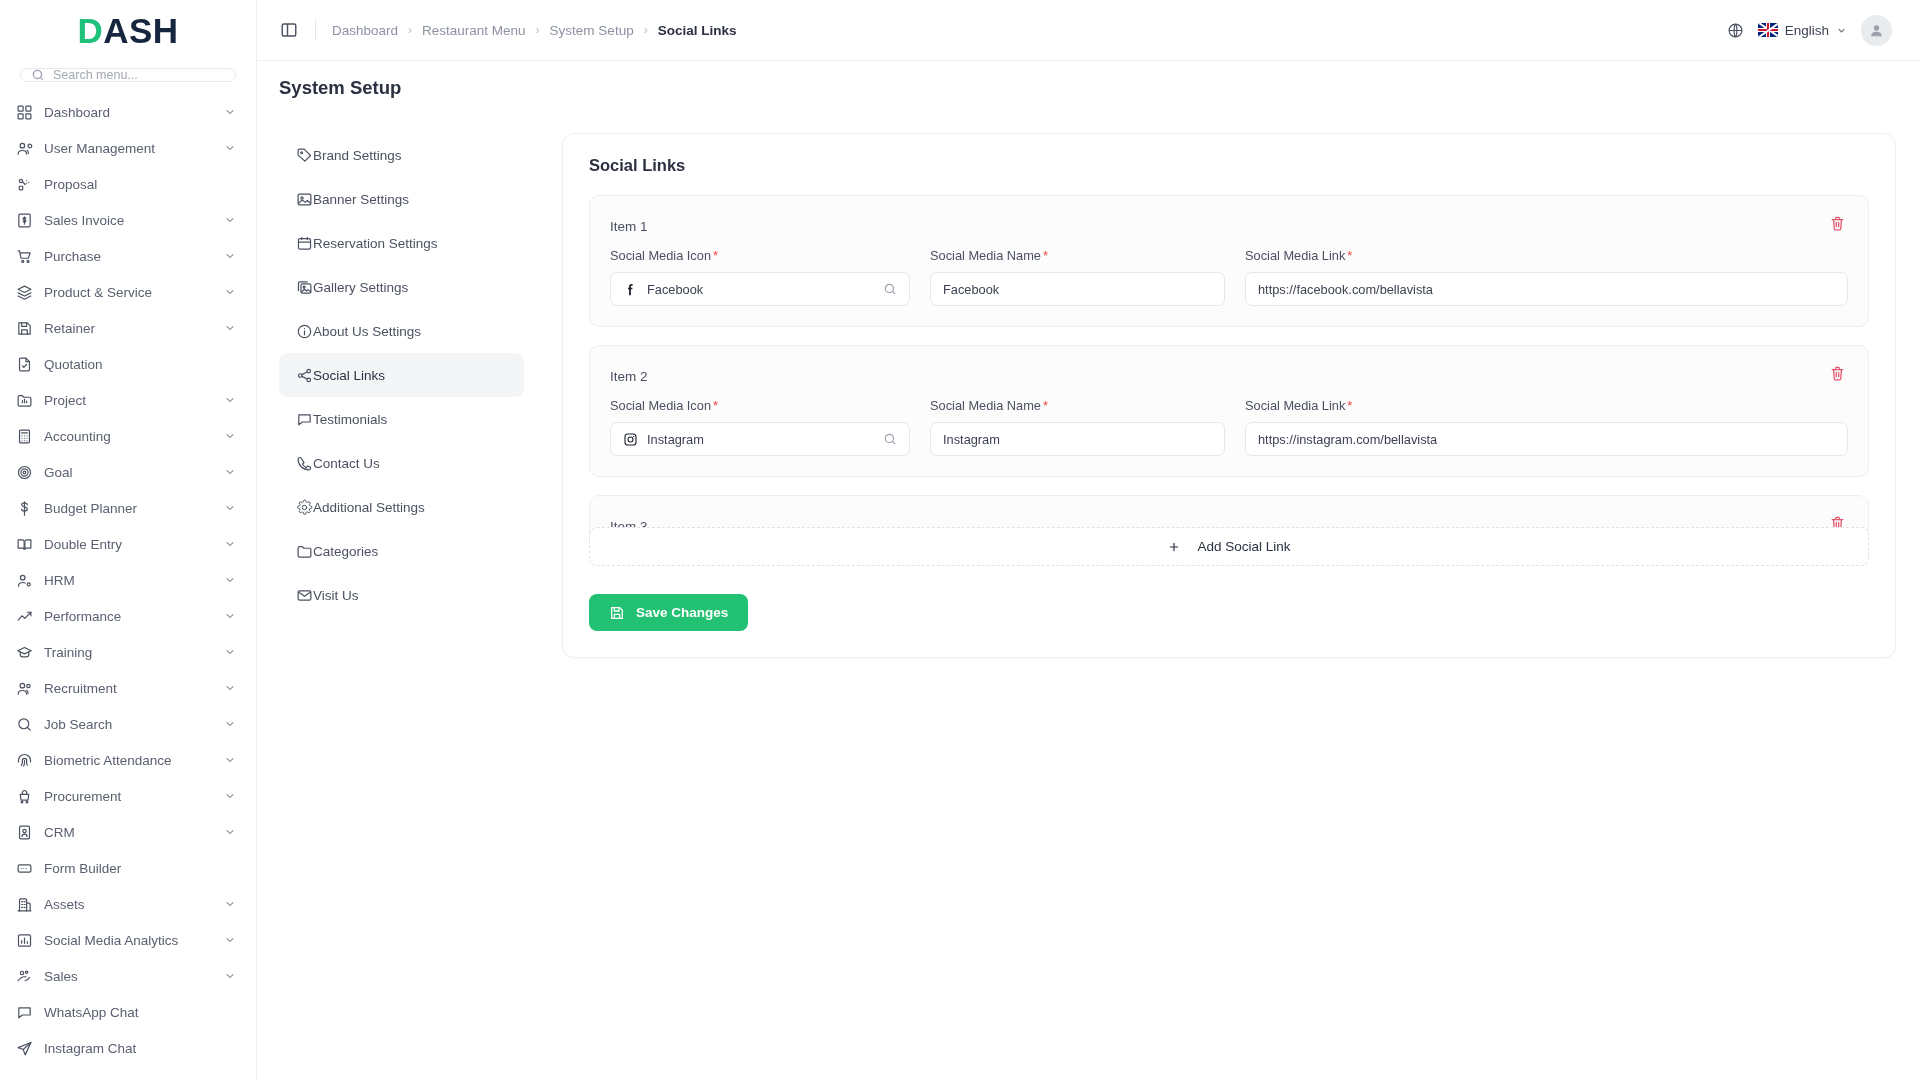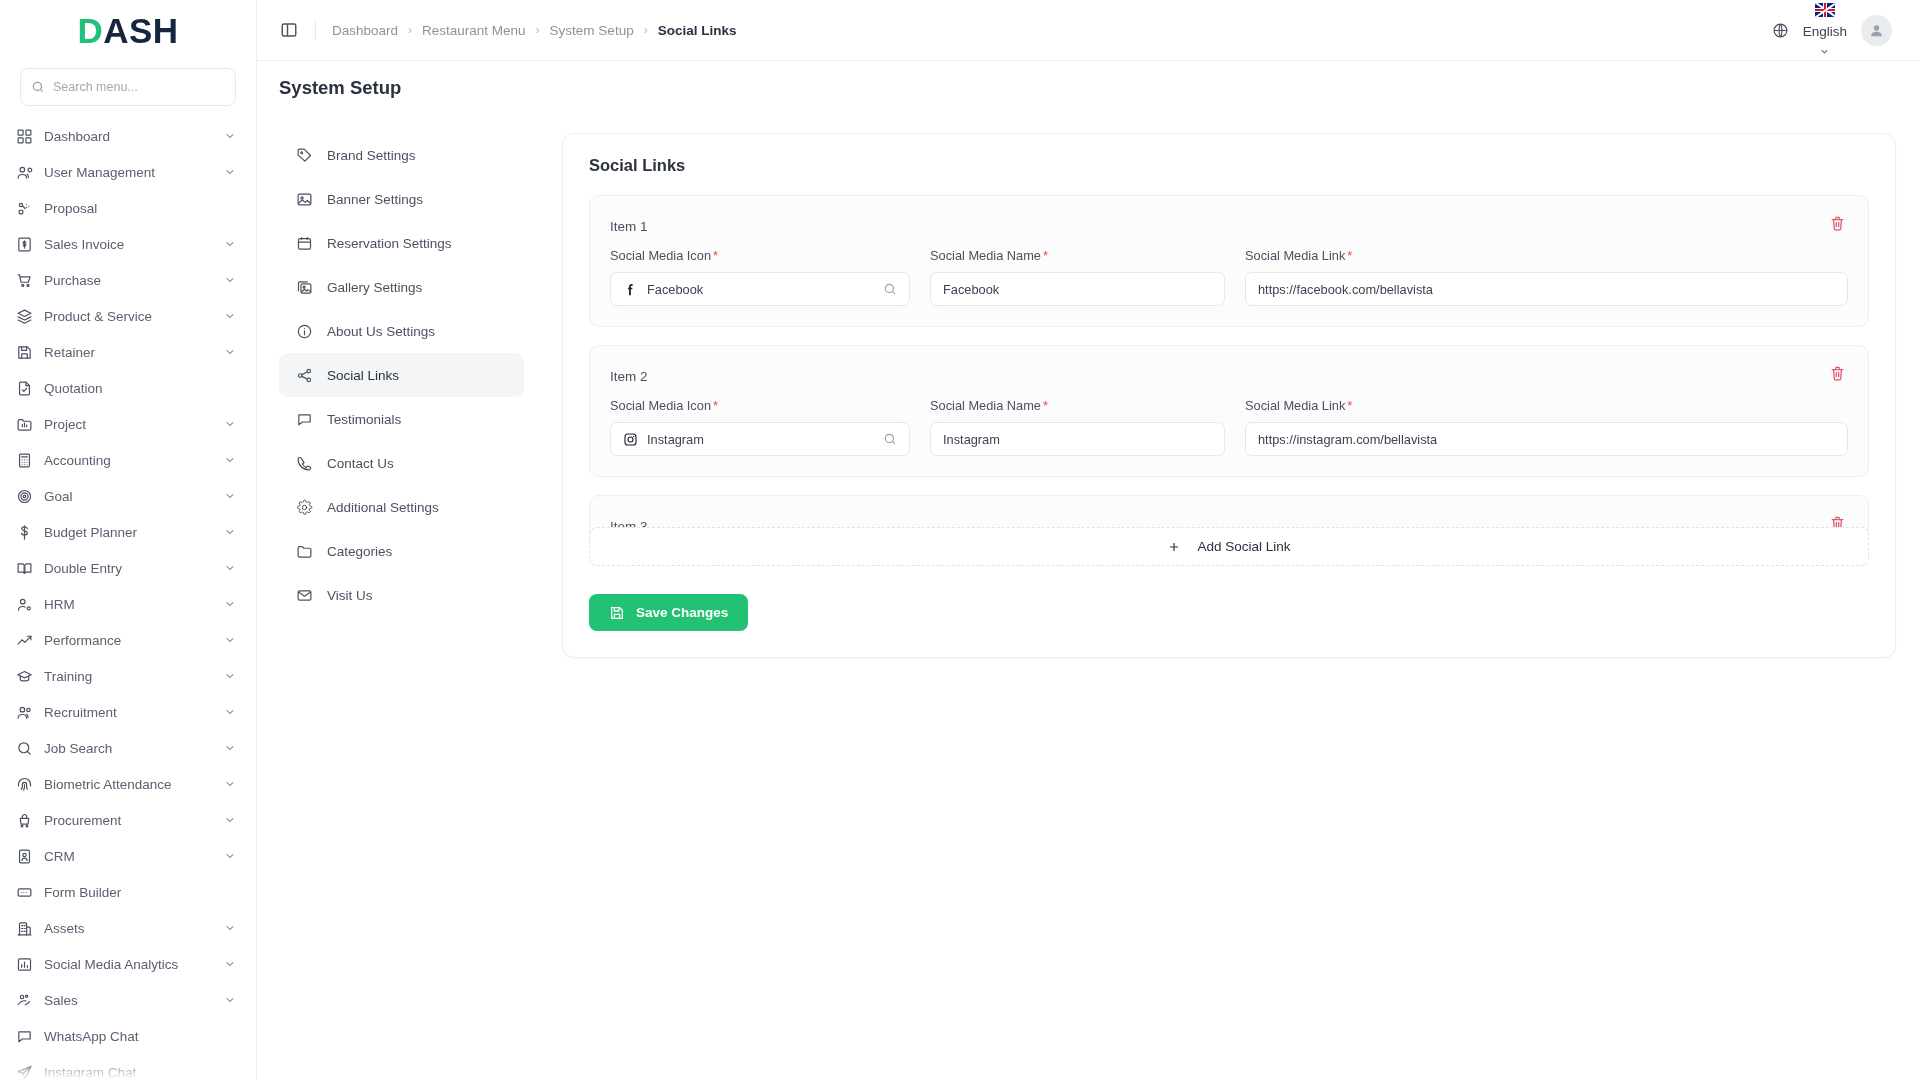--- a/index.html
+++ b/index.html
@@ -29,21 +29,21 @@
   }
   .logo {
     font-size: 35px; font-weight: 700; letter-spacing: 0.5px;
     display: flex; align-items: center;
   }
   .logo .d { color: #1fc17b; }
   .logo .ash { color: #17263f; }
 
   .search-box {
     margin: 6px 20px 0 20px;
-    height: 38px;
+    height: 14px;
     border: 1px solid #e6e8ec;
     border-radius: 8px;
     display: flex; align-items: center;
     padding: 0 10px;
     gap: 8px;
   }
   .search-box .sicon { width: 14px; height: 14px; flex: 0 0 14px; color: #9aa0ab; }
   .search-box input {
     border: 0; outline: 0; background: transparent;
     font-family: "Liberation Sans", sans-serif;
@@ -88,21 +88,21 @@
     width: 20px; height: 20px; color: #4b5160; cursor: pointer;
     display: flex; align-items: center; justify-content: center;
   }
   .vsep { width: 1px; height: 20px; background: #e6e8ec; margin: 0 16px; }
   .crumbs { display: flex; align-items: center; gap: 10px; font-size: 13.5px; }
   .crumb { color: #8c92a0; cursor: pointer; white-space: nowrap; }
   .crumb.active { color: #2c3142; font-weight: 600; cursor: default; }
   .crumb-sep { color: #b7bcc6; font-size: 12px; }
   .topbar-right { margin-left: auto; display: flex; align-items: center; gap: 14px; }
   .globe { width: 17px; height: 17px; color: #4b5160; cursor: pointer; }
-  .lang { display: flex; align-items: center; gap: 7px; cursor: pointer; font-size: 13.5px; color: #3c4252; flex-direction: column; }
+  .lang { display: flex; align-items: center; gap: 7px; cursor: pointer; font-size: 13.5px; color: #3c4252; }
   .flag {
     width: 20px; height: 14px; border-radius: 2px; overflow: hidden;
     display: inline-block; position: relative; background: #00247d;
   }
   .flag::before, .flag::after {
     content: ""; position: absolute; left: -3px; top: 6px; width: 28px; height: 2px; background: #fff;
     transform: rotate(35deg);
   }
   .flag::after { transform: rotate(-35deg); }
   .flag .cross-h { position: absolute; left: 0; top: 5px; width: 100%; height: 4px; background: #fff; }
@@ -129,21 +129,21 @@
     gap: 0;
     padding: 20px 0 0 22px;
     overflow: hidden;
     background: #fff;
   }
 
   
   .settings-nav { width: 245px; flex: 0 0 245px; padding-top: 0; }
   .snav-item {
     height: 44px;
-    display: flex; align-items: center; gap: 14px;
+    display: flex; align-items: center; 
     padding: 0 16px;
     border-radius: 9px;
     font-size: 13.5px;
     color: #4b5160;
     cursor: pointer;
   }
   .snav-item.active { background: #f4f5f7; color: #2c3142; }
   .snav-item .sn-icon { width: 18px; height: 18px; flex: 0 0 18px; color: #4b5160; display: flex; align-items: center; justify-content: center; }
 
   

